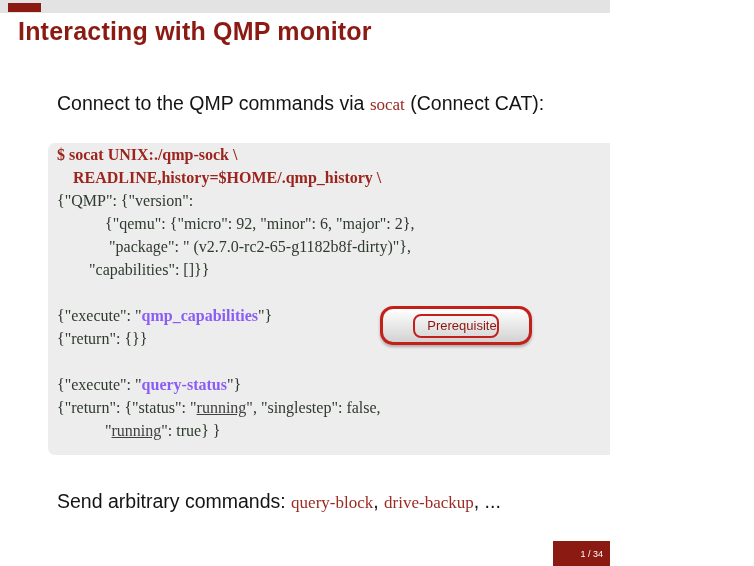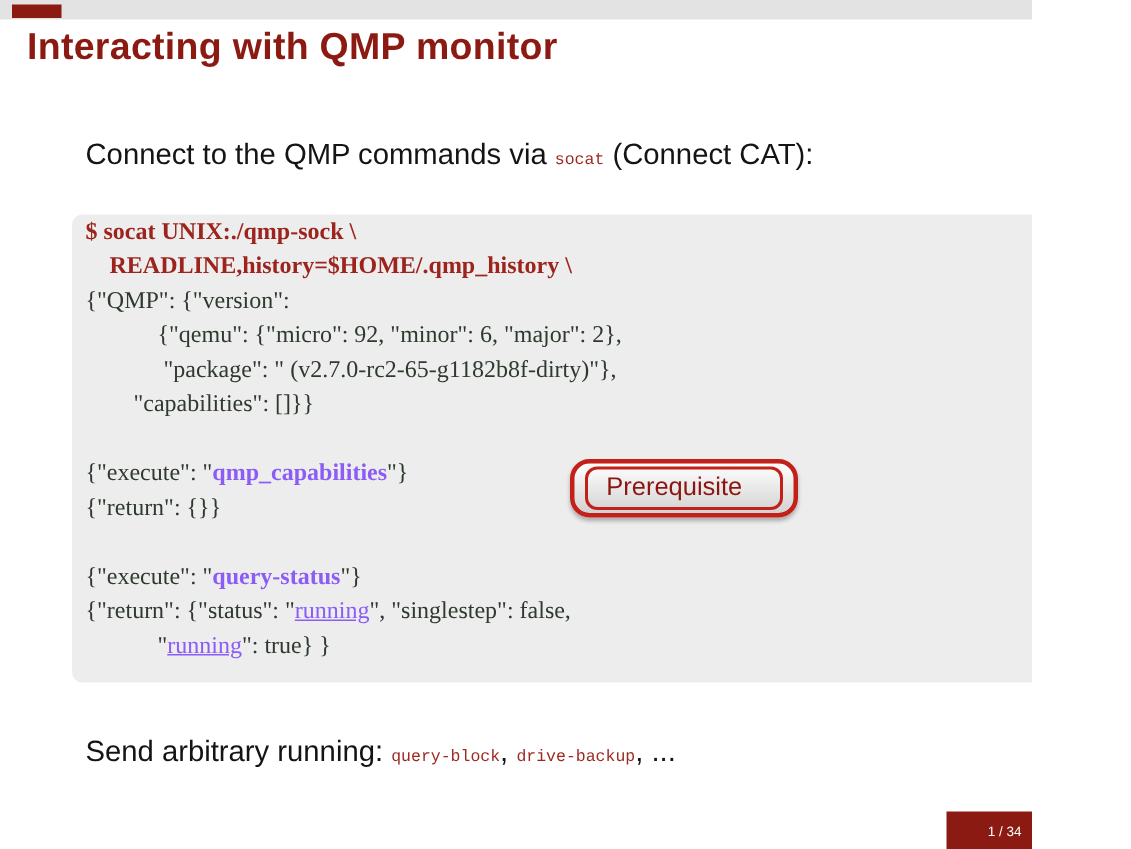--- a/index.html
+++ b/index.html
@@ -1,57 +1,57 @@
 <!DOCTYPE html>
 <html><head>
 <meta charset="utf-8">
 <style>
   html,body{margin:0;padding:0;background:#ffffff;}
   #slide{
-    position:relative;width:688px;height:566px;background:#ffffff;
+    position:relative;width:610px;height:566px;background:#ffffff;
     font-family:"Liberation Sans",sans-serif;color:#1a1a1a;overflow:hidden;
   }
   
   .top-bar{position:absolute;left:0;top:0;width:754px;height:13px;background:#e3e3e3;}
   .accent-chip{position:absolute;left:8px;top:3px;width:33px;height:9px;background:#8b1a12;}
   
   .slide-title{
     position:absolute;left:18px;top:17px;font-size:25px;font-weight:bold;color:#8b1a12;
     letter-spacing:0.2px;
   }
   
   .para{position:absolute;left:57px;font-size:19.5px;color:#141414;white-space:nowrap;}
   .para-intro{top:92px;}
   .para-outro{top:490px;}
   .inline-code{
-    font-family:Liberation Mono, monospace;font-size:11px;color:#9c2a22;
+    font-family:Liberation Serif, serif;font-size:17px;color:#9c2a22;
   }
   
   .code-block{
     position:absolute;left:48px;top:143px;width:658px;height:312px;box-sizing:border-box;
     background:#ededed;border-radius:7px;padding:0 9px;margin:0;
     font-family:Liberation Serif, serif;font-size:16px;line-height:23px;
     white-space:pre;overflow:hidden;
   }
   .code-line{height:23px;}
   .seg-shell{color:#9c241d;font-weight:bold;}
   .seg-out{color:#2f3a2f;}
   .seg-cmd{color:#8b5cf6;font-weight:bold;}
-  .seg-em{color:#8b5cf6;text-decoration:underline;}
+  .seg-em{color:#404040;text-decoration:underline;}
   
   .badge{
     position:absolute;left:380px;top:306px;width:152px;height:39px;box-sizing:border-box;
     border:3px solid #c3201a;border-radius:13px;
     background:linear-gradient(#ffffff,#d2d2d2);
     display:flex;align-items:center;justify-content:center;
     box-shadow:0 2px 3px rgba(0,0,0,0.28);
   }
   .badge-inner{
-    border:2px solid #c3201a;border-radius:8px;padding:2px 25px 3px 12px;
-    font-size:17px;color:#8c1511;background:transparent;
+    border:2px solid #c3201a;border-radius:8px;padding:2px 0 3px 12px;
+    font-size:13px;color:#8c1511;background:transparent;
   }
   
   .page-box{
     position:absolute;right:0;bottom:0;width:57px;height:25px;background:#8b1a12;
     display:flex;align-items:center;justify-content:flex-end;box-sizing:border-box;
     padding-right:7px;
   }
   .page-num{color:#ffffff;font-size:9px;}
 </style>
 </head>
@@ -66,19 +66,19 @@
   <div class="slide-title">Interacting with QMP monitor</div>
 
   <div class="para para-intro"><span>Connect to the QMP commands via </span><span class="inline-code">socat</span><span> (Connect CAT):</span></div>
 
   <pre class="code-block" id="code-block"><div class="code-line"><span class="seg-shell">$ socat UNIX:./qmp-sock \</span></div><div class="code-line"><span class="seg-shell">    READLINE,history=$HOME/.qmp_history \</span></div><div class="code-line"><span class="seg-out">{"QMP": {"version":</span></div><div class="code-line"><span class="seg-out">            {"qemu": {"micro": 92, "minor": 6, "major": 2},</span></div><div class="code-line"><span class="seg-out">             "package": " (v2.7.0-rc2-65-g1182b8f-dirty)"},</span></div><div class="code-line"><span class="seg-out">        "capabilities": []}}</span></div><div class="code-line">&nbsp;</div><div class="code-line"><span class="seg-out">{"execute": "</span><span class="seg-cmd">qmp_capabilities</span><span class="seg-out">"}</span></div><div class="code-line"><span class="seg-out">{"return": {}}</span></div><div class="code-line">&nbsp;</div><div class="code-line"><span class="seg-out">{"execute": "</span><span class="seg-cmd">query-status</span><span class="seg-out">"}</span></div><div class="code-line"><span class="seg-out">{"return": {"status": "</span><span class="seg-em">running</span><span class="seg-out">", "singlestep": false,</span></div><div class="code-line"><span class="seg-out">            "</span><span class="seg-em">running</span><span class="seg-out">": true} }</span></div></pre>
 
   <div class="badge">
     <div class="badge-inner">Prerequisite</div>
   </div>
 
-  <div class="para para-outro"><span>Send arbitrary running: </span><span class="inline-code">query-block</span><span>, </span><span class="inline-code">drive-backup</span><span>, ...</span></div>
+  <div class="para para-outro"><span>Send arbitrary commands: </span><span class="inline-code">query-block</span><span>, </span><span class="inline-code">drive-backup</span><span>, ...</span></div>
 
   <div class="page-box">
     <span class="page-num">1 / 34</span>
   </div>
 
 </div>
 
 </body></html>

